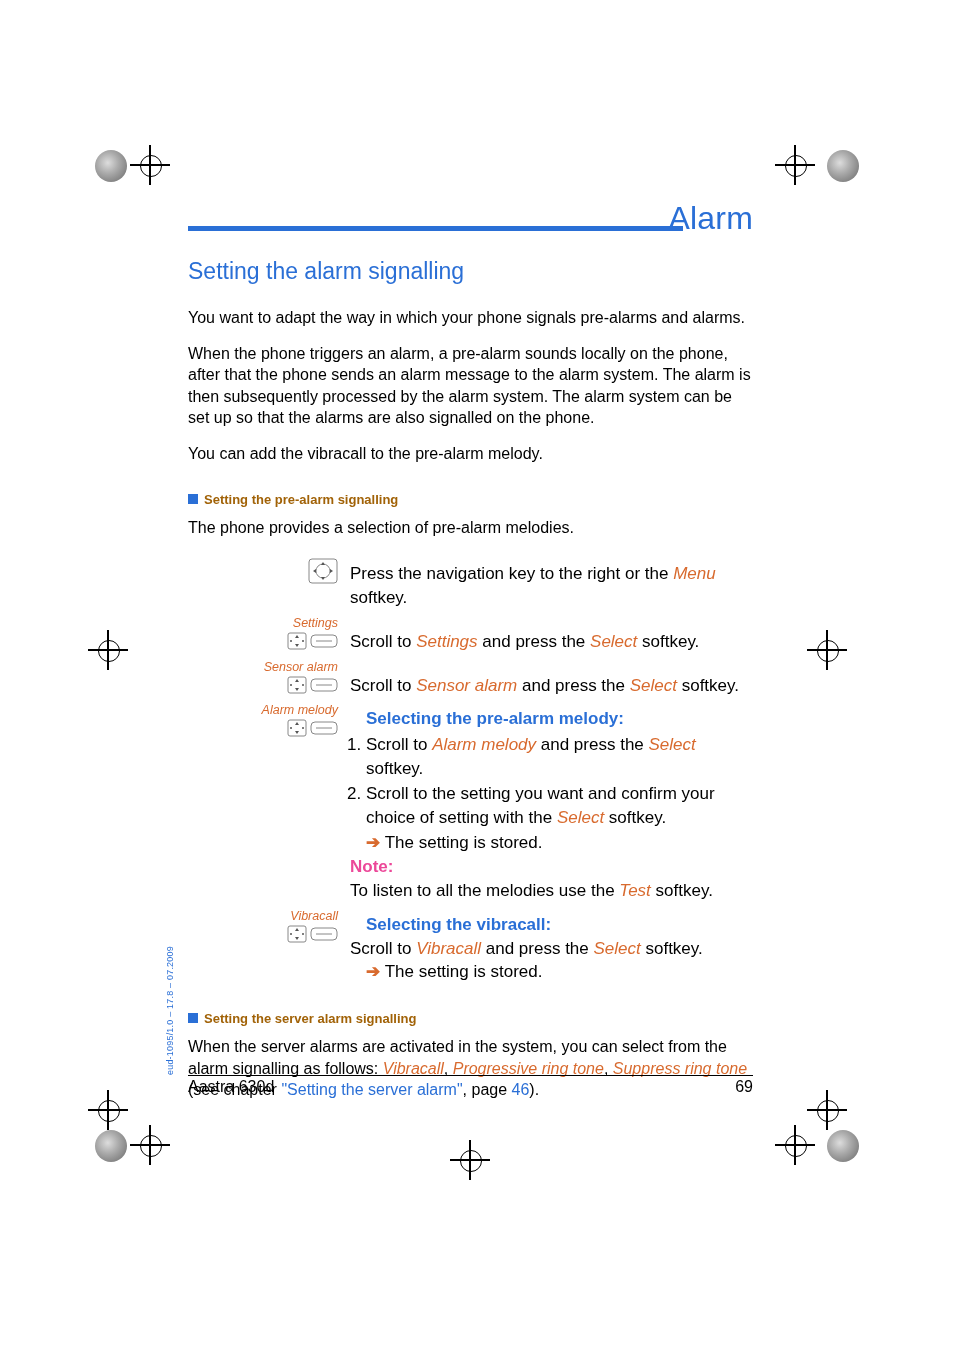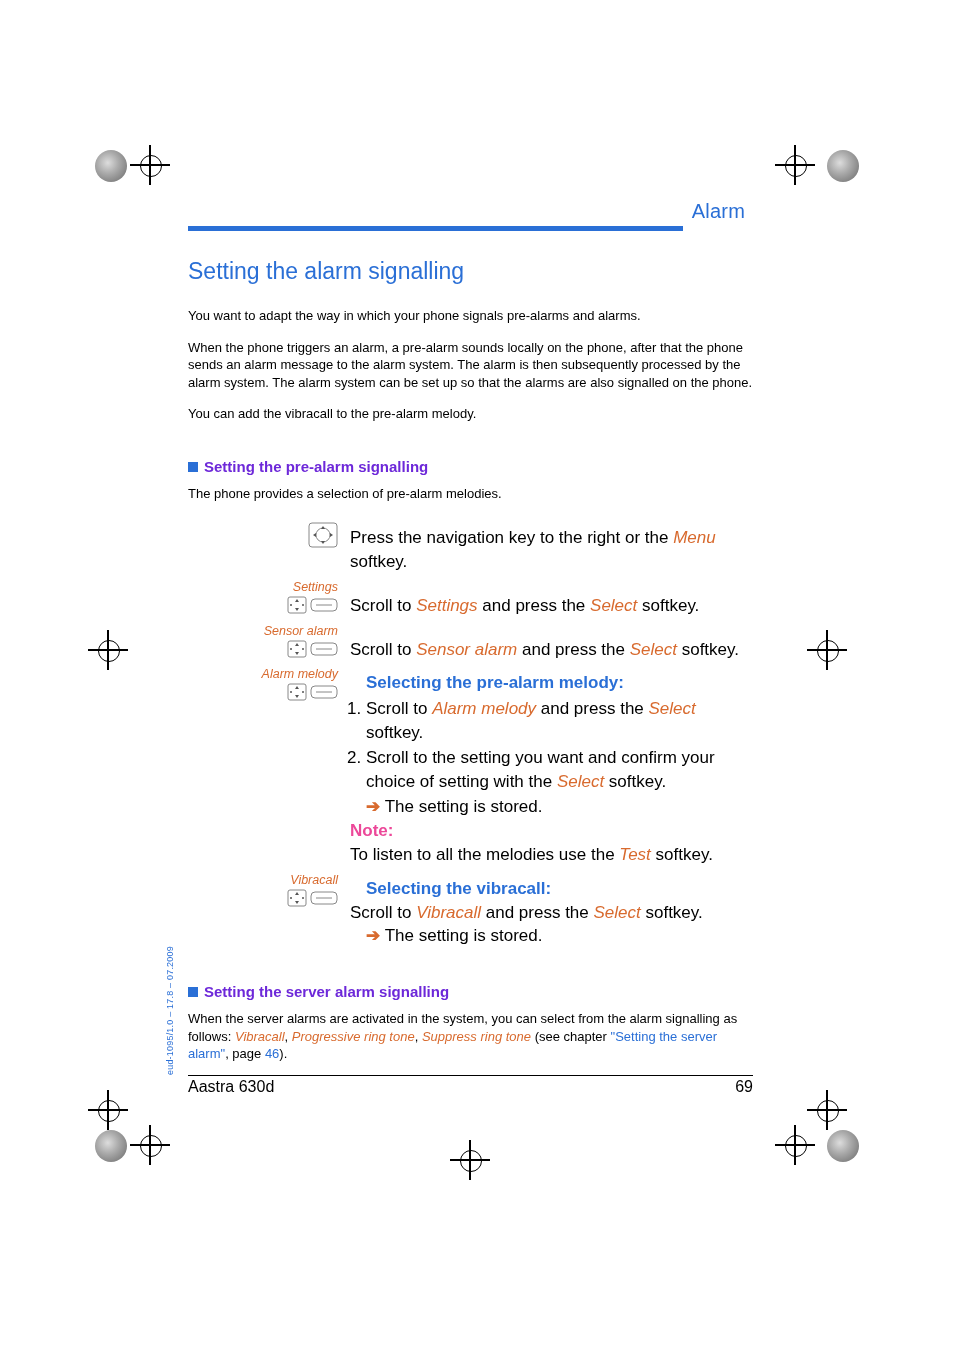--- a/index.html
+++ b/index.html
@@ -27,51 +27,51 @@
   .header-rule {
     position: absolute;
     left: 0;
     top: 26px;
     width: 100%;
     height: 5px;
     background: #2a6fd6;
   }
   .header-text {
     position: absolute;
-    right: 8px;
+    right: 0;
     top: 0;
     color: #2a6fd6;
-    font-size: 20px;
+    font-size: 32px;
     font-weight: 400;
     letter-spacing: 0.2px;
   }
   .hrule-gap {
     position: absolute;
     right: 0;
     top: 26px;
     height: 5px;
     background: #fff;
     width: 70px;
   }
   h1.title {
     color: #2a6fd6;
     font-size: 23px;
     font-weight: 400;
     margin: 0 0 22px 0;
   }
   p.body {
-    font-size: 13px;
+    font-size: 16px;
     line-height: 1.35;
     margin: 0 0 14px 0;
   }
   .sect-head {
-    color: #6d28d9;
-    font-size: 15px;
+    color: #a16207;
+    font-size: 13px;
     font-weight: 700;
-    margin: 35px 0 10px 0;
+    margin: 27px 0 10px 0;
   }
   .sect-head .square {
     display: inline-block;
     width: 10px;
     height: 10px;
     background: #2a6fd6;
     margin-right: 6px;
     vertical-align: 0px;
   }
   .steps {

